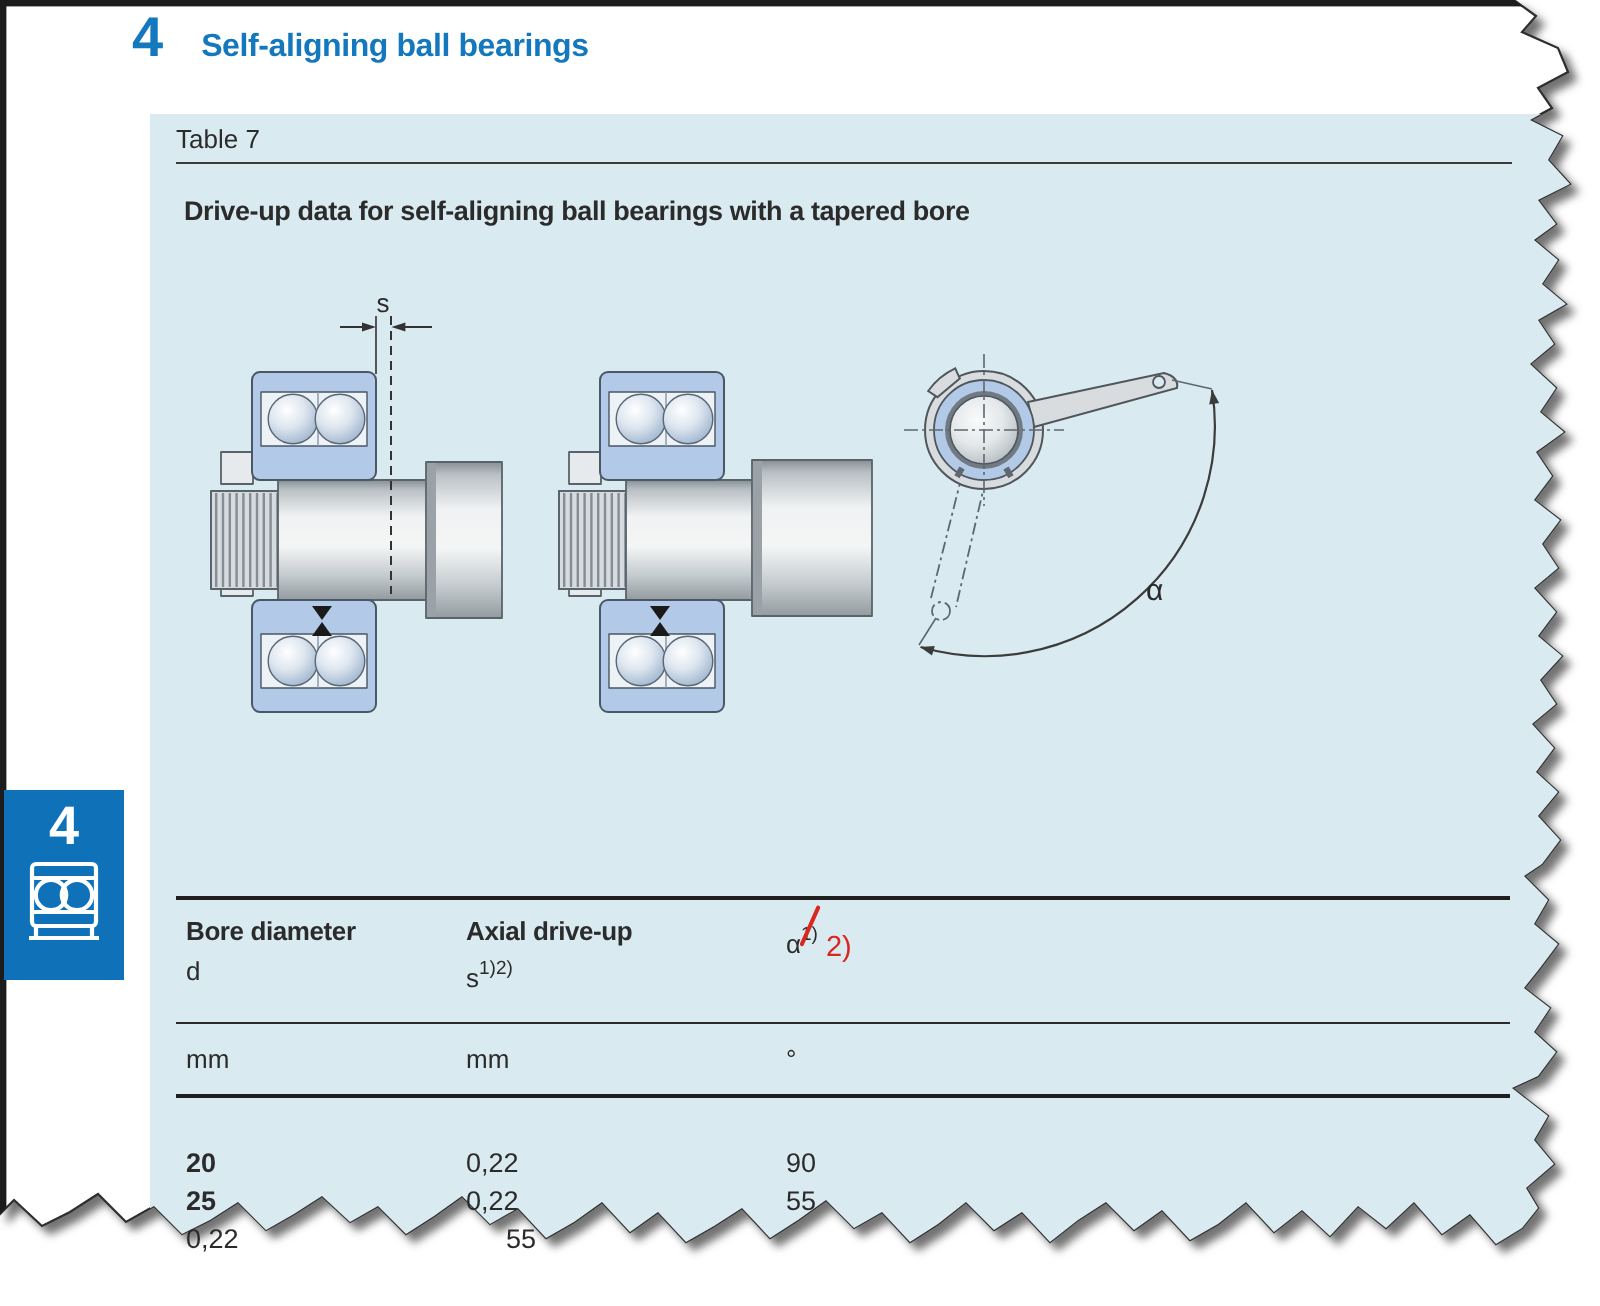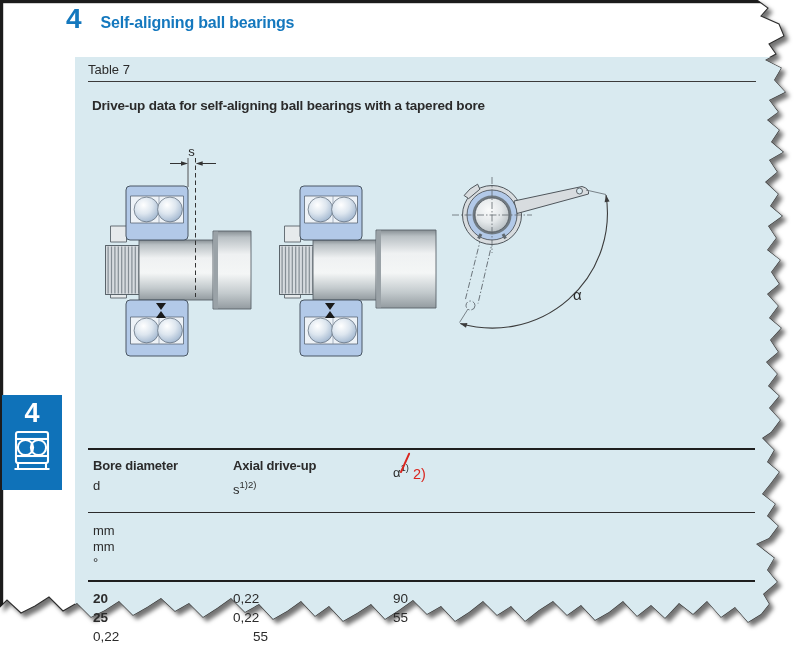--- a/index.html
+++ b/index.html
@@ -32,23 +32,23 @@
   .tcol-3{flex:1;}
   .header-row{padding-top:7px;}
   .col-title{font-weight:bold;line-height:17px;letter-spacing:-0.2px;}
   .col-symbol{line-height:17px;margin-top:3px;}
   .col-symbol sup{font-size:9.5px;position:relative;top:-1px;}
   .struck-wrap{position:relative;display:inline-block;}
   .red-slash{position:absolute;left:3px;top:-8px;width:2.4px;height:22px;
              background:var(--c-correction_red);transform:rotate(24deg);border-radius:2px;}
   .red-correction{color:var(--c-correction_red);font-size:14.5px;margin-left:4px;position:relative;top:1px;}
   .spacer-13{height:13px;}
-  .units-row{padding-top:10px;line-height:16px;flex-direction:column;}
+  .units-row{padding-top:10px;line-height:16px;}
   .spacer-9{height:9px;}
-  .data-rows{margin-top:7px;}
+  .data-rows{margin-top:23px;}
   .data-row{display:flex;padding-left:5px;line-height:19px;font-size:13.5px;}
   .data-row .tcol-1{font-weight:bold;}
   
   .side-tab{position:absolute;left:2px;top:395px;width:60px;height:95px;
             background:var(--c-tab_blue);text-align:center;}
   .side-tab-number{color:#fff;font-size:27px;font-weight:bold;line-height:30px;margin-top:3px;}
   .side-tab-icon{margin-top:2px;}
 </style>
 </head>
 <body>

